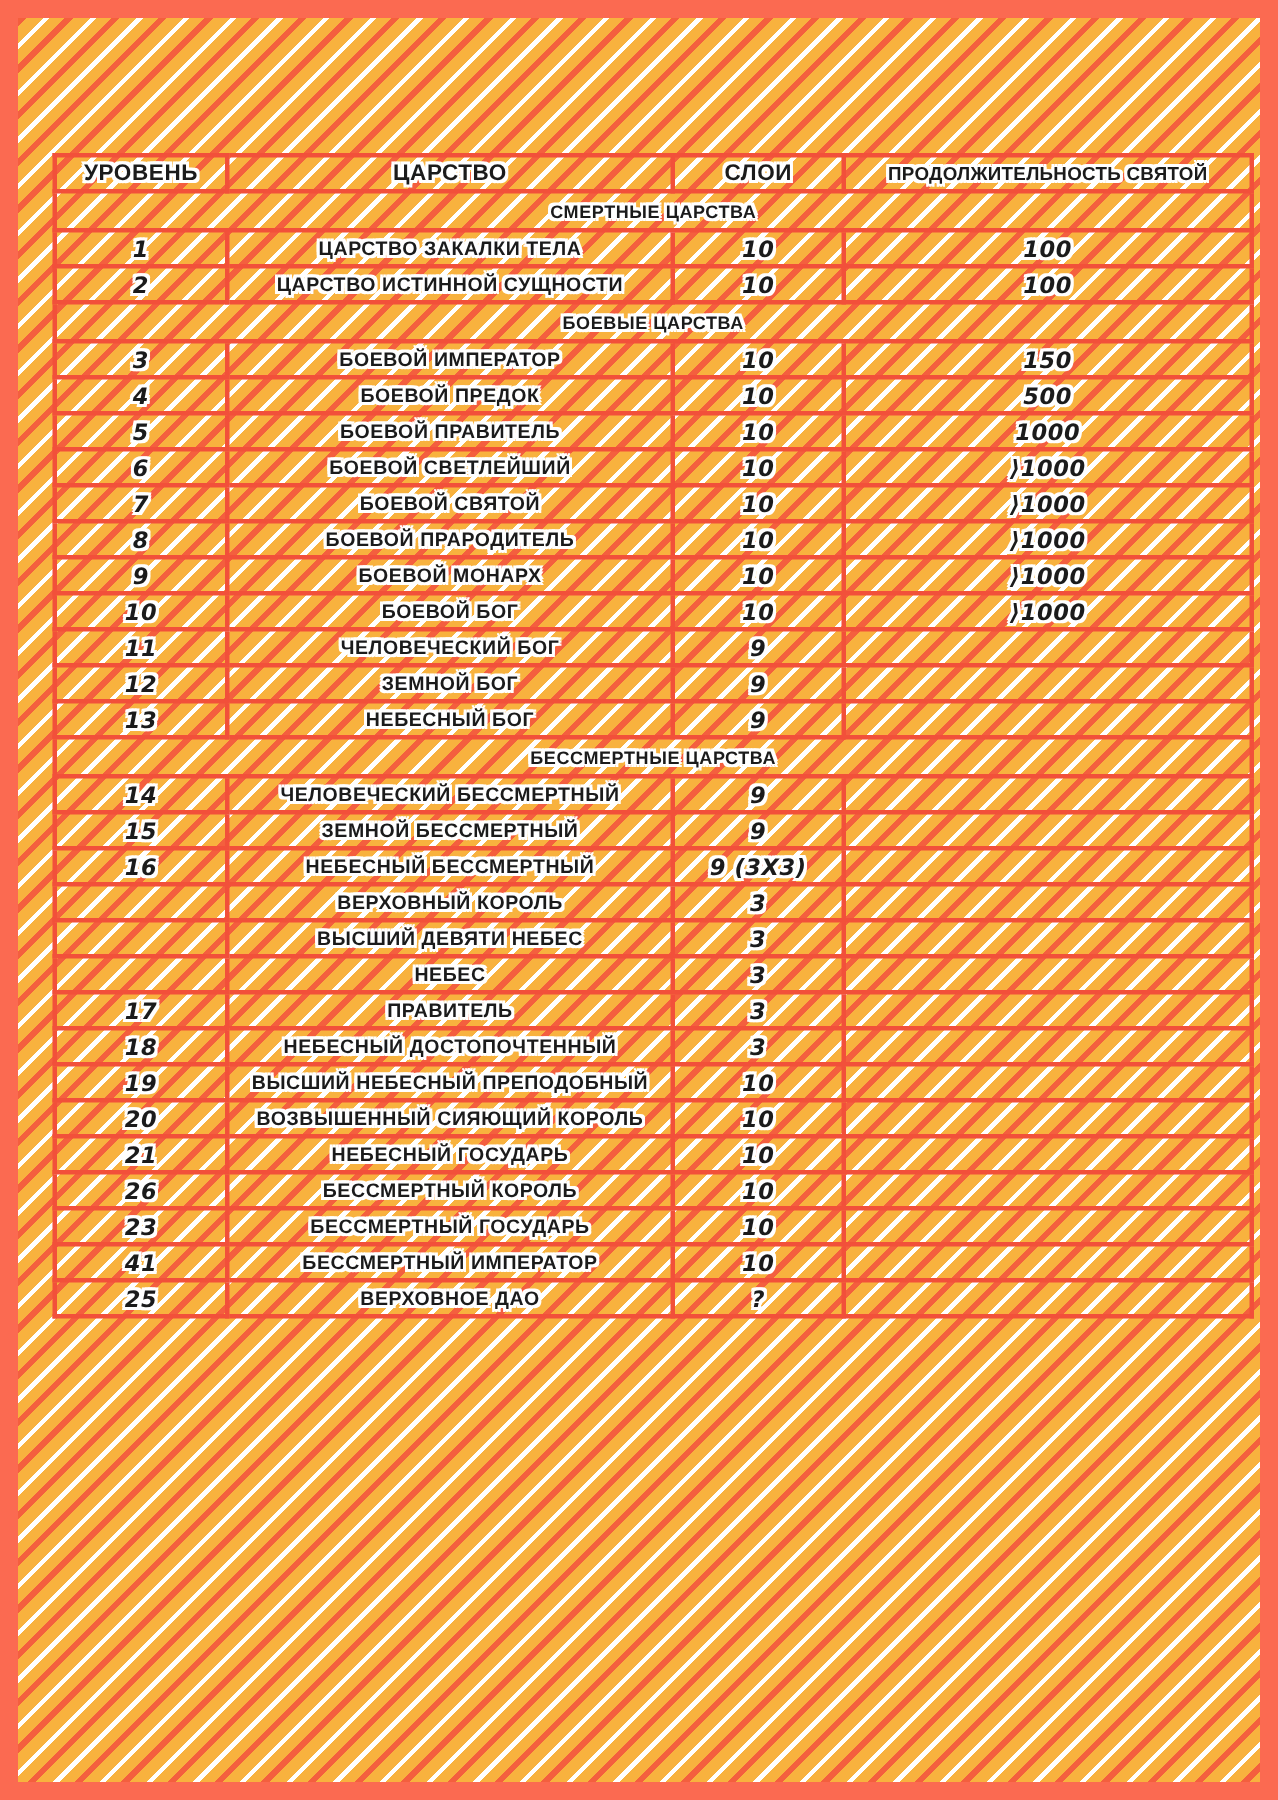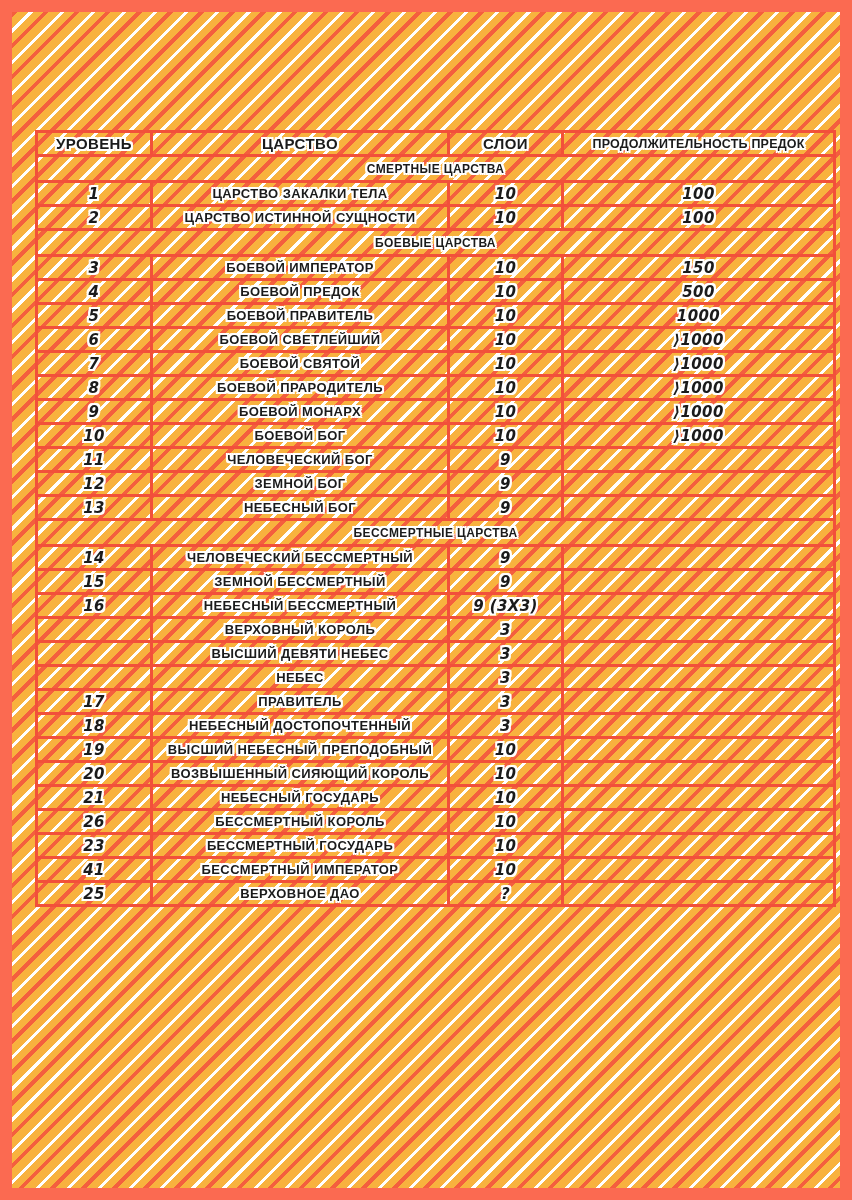--- a/index.html
+++ b/index.html
@@ -23,21 +23,21 @@
     background-image:repeating-linear-gradient(135deg,
       var(--stripe-red) 0px, var(--stripe-red) 4px,
       rgba(0,0,0,0) 4px,   rgba(0,0,0,0) 12px,
       var(--stripe-white) 12px, var(--stripe-white) 15px,
       rgba(0,0,0,0) 15px,  rgba(0,0,0,0) 22px);
   }
   table.realms{
     border-collapse:collapse;
     table-layout:fixed;
     width:798px;
-    margin:118px 0 0 23px;
+    margin:90px 0 0 23px;
   }
   td{
     border:3px solid var(--grid);
     text-align:center;
     vertical-align:middle;
     height:24px;
     padding:0 2px;
     color:var(--ink);
     font-weight:bold;
     letter-spacing:.4px;
@@ -65,21 +65,21 @@
       <col style="width:115px">
       <col style="width:297px">
       <col style="width:114px">
       <col style="width:272px">
     </colgroup>
     <tbody>
       <tr>
         <td class="hdr">УРОВЕНЬ</td>
         <td class="hdr">ЦАРСТВО</td>
         <td class="hdr">СЛОИ</td>
-        <td class="hdr hdr-small">ПРОДОЛЖИТЕЛЬНОСТЬ ПРЕДОК</td>
+        <td class="hdr hdr-small">ПРОДОЛЖИТЕЛЬНОСТЬ СВЯТОЙ</td>
       </tr>
 
       <tr>
         <td class="section" colspan="4">СМЕРТНЫЕ ЦАРСТВА</td>
       </tr>
       <tr>
         <td class="num">1</td>
         <td class="realm">ЦАРСТВО ЗАКАЛКИ ТЕЛА</td>
         <td class="num">10</td>
         <td class="num">100</td>

